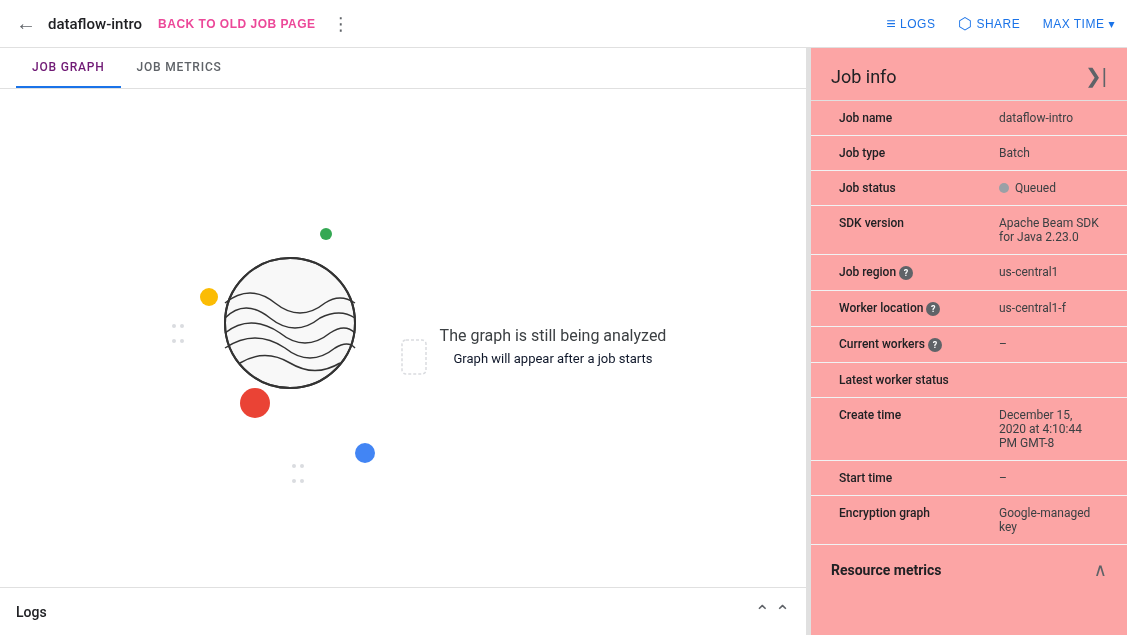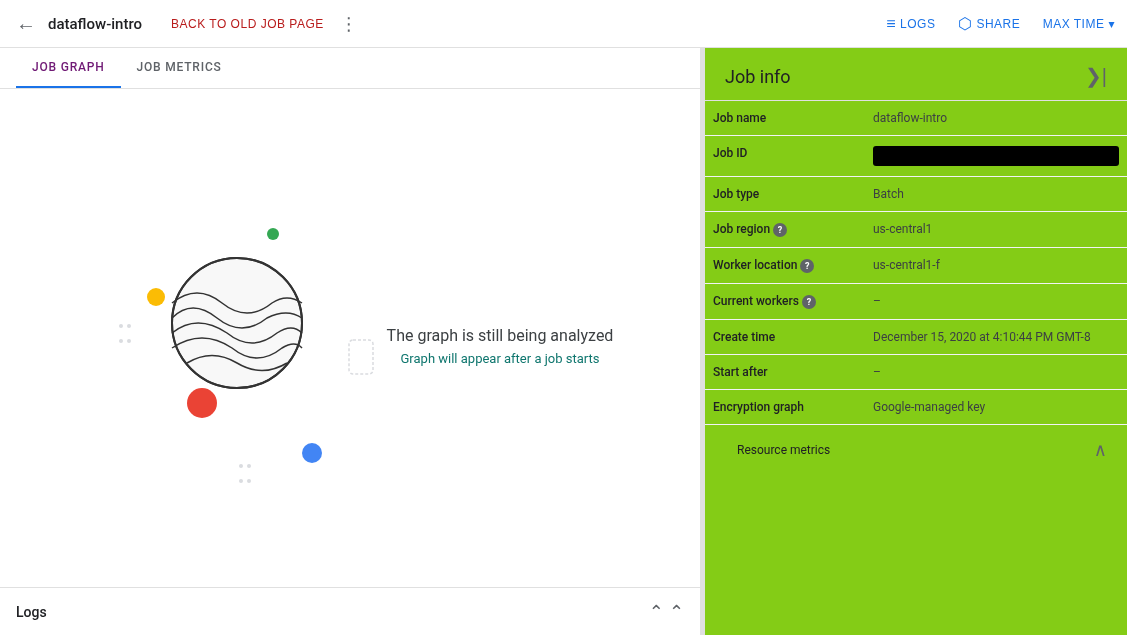--- a/index.html
+++ b/index.html
@@ -2,21 +2,21 @@
 <html><head>
   <meta charset="utf-8">
   <style>
     * { box-sizing: border-box; margin: 0; padding: 0; }
     body { font-family: 'Google Sans', Roboto, Arial, sans-serif; font-size: 13px; color: #202124; background: #fff; display: flex; flex-direction: column; height: 635px; overflow: hidden; }
 
     
     .header { display: flex; align-items: center; height: 48px; border-bottom: 1px solid #e0e0e0; padding: 0 12px; gap: 8px; background: #fff; flex-shrink: 0; }
     .header-back-btn { background: none; border: none; cursor: pointer; color: #5f6368; font-size: 20px; padding: 4px; display: flex; align-items: center; }
     .header-title { font-size: 15px; font-weight: 500; color: #202124; margin-right: 8px; }
-    .header-link { color: #b91c1c; font-size: 12px; font-weight: 400; text-decoration: none; cursor: pointer; background: none; border: none; letter-spacing: 0.5px; margin-left: 13px; }
+    .header-link { color: #ec4899; font-size: 12px; font-weight: 700; text-decoration: none; cursor: pointer; background: none; border: none; letter-spacing: 0.5px; }
     .header-more { background: none; border: none; cursor: pointer; color: #5f6368; font-size: 18px; padding: 4px 8px; }
     .header-divider { flex: 1; }
     .header-action { display: flex; align-items: center; gap: 4px; color: #1a73e8; font-size: 12px; font-weight: 500; cursor: pointer; background: none; border: none; letter-spacing: 0.5px; }
     .header-action .icon { font-size: 16px; }
 
     
     .main-layout { display: flex; flex: 1; overflow: hidden; }
 
     
     .left-panel { flex: 1; display: flex; flex-direction: column; border-right: 1px solid #e0e0e0; overflow: hidden; }
@@ -39,47 +39,47 @@
 
     .dots-cluster { position: absolute; }
     .dots-cluster-1 { top: 140px; left: 30px; }
     .dots-cluster-2 { top: 280px; left: 150px; }
     .dots-cluster-3 { top: 160px; right: 10px; }
 
     .cluster-dot { display: inline-block; width: 4px; height: 4px; background: #dadce0; border-radius: 50%; margin: 2px; }
 
     .graph-message { text-align: center; margin-top: 16px; }
     .graph-message-title { font-size: 16px; color: #3c4043; margin-bottom: 6px; }
-    .graph-message-sub { font-size: 13px; color: #0f766e; }
+    .graph-message-sub { font-size: 13px; color: #0f172a; }
 
     
     .logs-bar { height: 48px; border-top: 1px solid #e0e0e0; display: flex; align-items: center; padding: 0 16px; flex-shrink: 0; }
     .logs-title { font-size: 14px; font-weight: 500; color: #202124; }
     .logs-toggle { margin-left: auto; background: none; border: none; cursor: pointer; color: #5f6368; font-size: 18px; }
 
     
-    .right-panel { width: 422px; flex-shrink: 0; overflow-y: auto; background: #84cc16; }
+    .right-panel { width: 316px; flex-shrink: 0; overflow-y: auto; background: #fca5a5; }
     .right-panel-header { display: flex; align-items: center; justify-content: space-between; padding: 16px 20px 12px; border-bottom: 1px solid #e0e0e0; }
     .right-panel-title { font-size: 18px; font-weight: 400; color: #202124; }
     .right-panel-collapse { background: none; border: none; cursor: pointer; color: #5f6368; font-size: 20px; }
 
     
     .info-table { width: 100%; }
-    .info-row { display: flex; padding: 10px 8px; border-bottom: 1px solid #f1f3f4; align-items: flex-start; }
+    .info-row { display: flex; padding: 10px 28px; border-bottom: 1px solid #f1f3f4; align-items: flex-start; }
     .info-label { font-size: 12px; font-weight: 500; color: #202124; width: 160px; flex-shrink: 0; }
     .info-value { font-size: 12px; color: #3c4043; flex: 1; }
     .info-value.redacted { background: #000; color: #000; border-radius: 3px; height: 20px; display: block; }
 
     
     .status-badge { display: flex; align-items: center; gap: 6px; }
     .status-dot { width: 10px; height: 10px; border-radius: 50%; background: #9aa0a6; flex-shrink: 0; }
 
     
     .section-header { display: flex; align-items: center; justify-content: space-between; padding: 14px 20px 10px; }
-    .section-title { font-size: 12px; font-weight: 400; color: #202124; margin-left: 12px; }
+    .section-title { font-size: 14px; font-weight: 700; color: #202124; }
     .section-collapse { background: none; border: none; cursor: pointer; color: #5f6368; font-size: 18px; }
     .help-icon { display: inline-flex; align-items: center; justify-content: center; width: 14px; height: 14px; border-radius: 50%; background: #5f6368; color: #fff; font-size: 9px; font-weight: 700; cursor: pointer; }
 
     
     .vertical-divider { width: 4px; background: #e0e0e0; flex-shrink: 0; }
   </style>
 </head>
 <body>
 
 <div class="header">
@@ -180,55 +180,68 @@
       </button>
     </div>
 
     <div class="info-table">
 
       <div class="info-row">
         <span class="info-label">Job name</span>
         <span class="info-value">dataflow-intro</span>
       </div>
 
-      <div class="info-row">
-        <span class="info-label">Job ID</span>
-        <span class="info-value redacted"></span>
-      </div>
 
       <div class="info-row">
         <span class="info-label">Job type</span>
         <span class="info-value">Batch</span>
       </div>
 
-
+      <div class="info-row">
+        <span class="info-label">Job status</span>
+        <span class="info-value">
+          <span class="status-badge">
+            <span class="status-dot"></span>
+            <span>Queued</span>
+          </span>
+        </span>
+      </div>
+
+      <div class="info-row">
+        <span class="info-label">SDK version</span>
+        <span class="info-value">Apache Beam SDK for Java 2.23.0</span>
+      </div>
 
       <div class="info-row">
         <span class="info-label">Job region <span class="help-icon">?</span></span>
         <span class="info-value">us-central1</span>
       </div>
 
       <div class="info-row">
         <span class="info-label">Worker location <span class="help-icon">?</span></span>
         <span class="info-value">us-central1-f</span>
       </div>
 
       <div class="info-row">
         <span class="info-label">Current workers <span class="help-icon">?</span></span>
         <span class="info-value">–</span>
       </div>
 
+      <div class="info-row">
+        <span class="info-label">Latest worker status</span>
+        <span class="info-value"></span>
+      </div>
 
       <div class="info-row">
         <span class="info-label">Create time</span>
         <span class="info-value">December 15, 2020 at 4:10:44 PM GMT-8</span>
       </div>
 
       <div class="info-row">
-        <span class="info-label">Start after</span>
+        <span class="info-label">Start time</span>
         <span class="info-value">–</span>
       </div>
 
 
       <div class="info-row">
         <span class="info-label">Encryption graph</span>
         <span class="info-value">Google-managed key</span>
       </div>
     </div>
 

